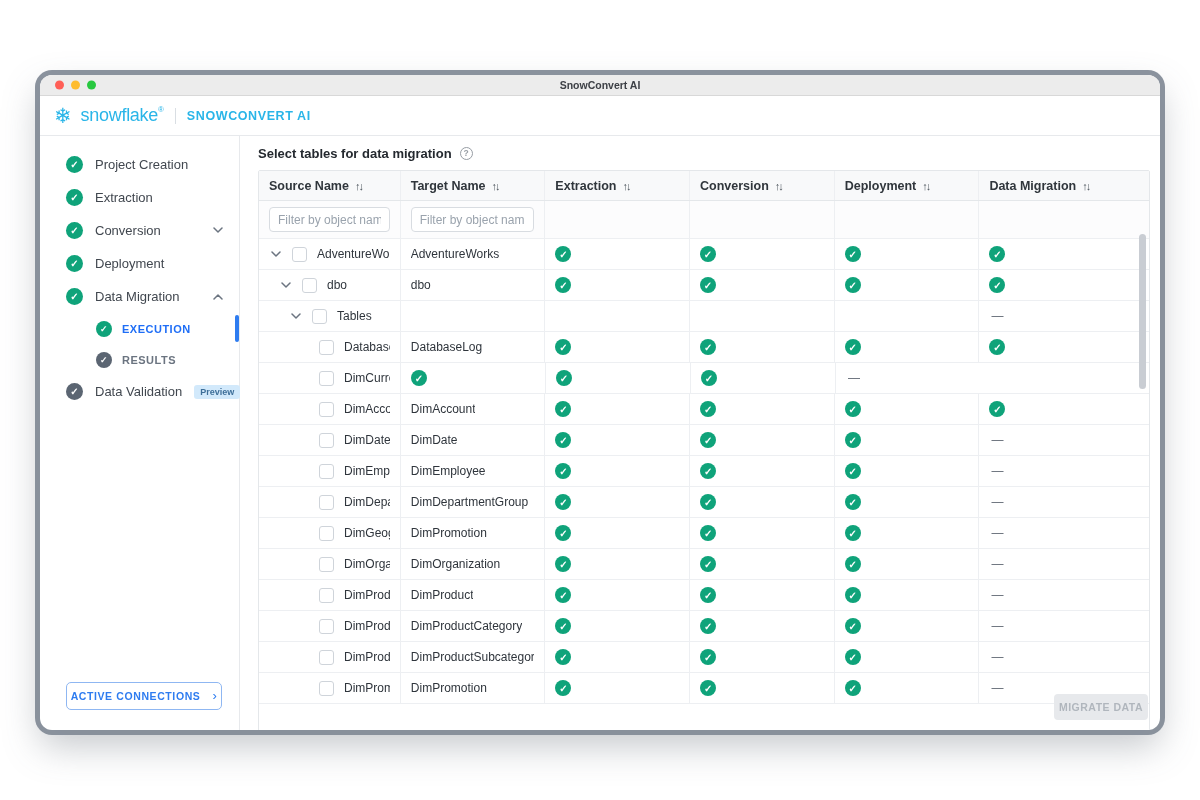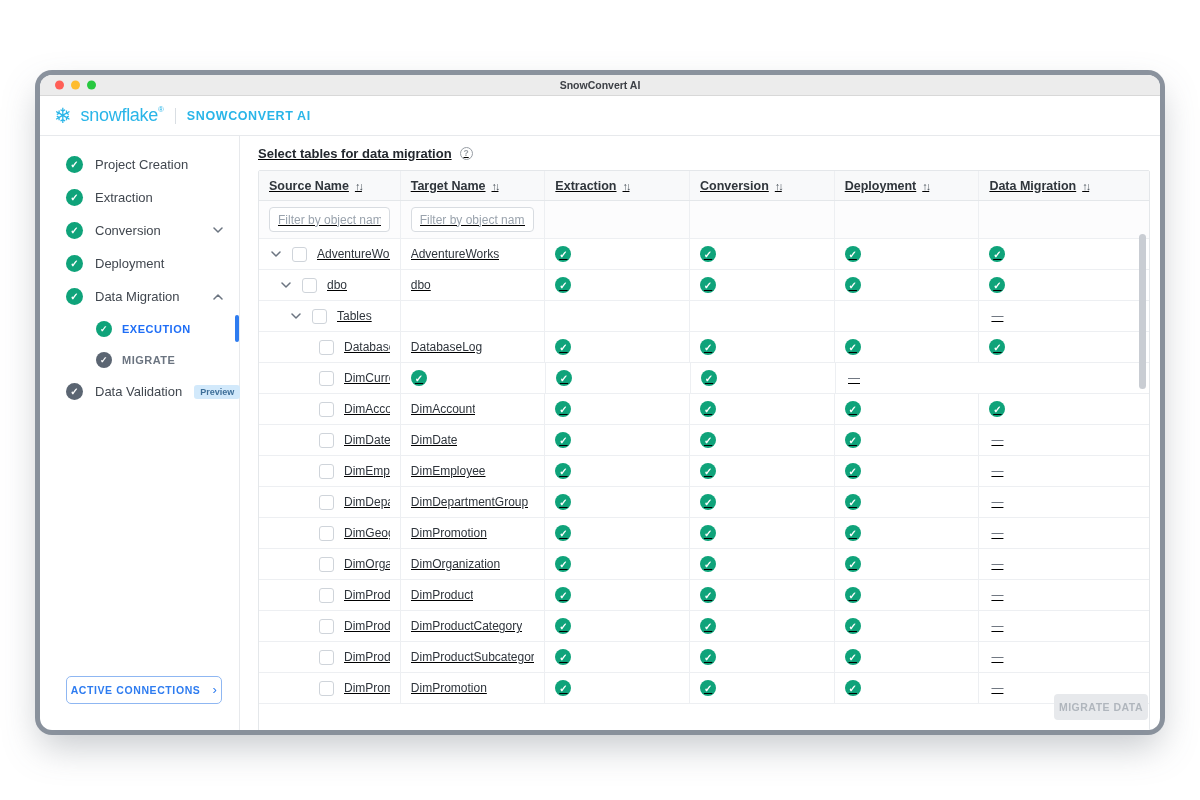--- a/index.html
+++ b/index.html
@@ -45,27 +45,27 @@
   .badge { background:#d2e9fb; color:#3e6f99; font-size:9px; font-weight:700; padding:2px 6px; border-radius:3px; }
   .side-sub { height:31px; display:flex; align-items:center; gap:10px; padding-left:56px;
     font-size:11px; font-weight:700; letter-spacing:0.5px; color:#6b7480; cursor:pointer; position:relative; }
   .side-sub .scheck { width:16px; height:16px; font-size:9px; }
   .side-sub.active { color:#1f6ef6; }
   .side-sub.active::after { content:""; position:absolute; right:0; top:2px; bottom:2px; width:4px;
     background:#2e7cf0; border-radius:2px; }
   .chev svg { display:block; }
 
   .active-conn {
-    position:absolute; left:26px; bottom:26px; width:156px; height:28px; background:#fff;
+    position:absolute; left:26px; bottom:20px; width:156px; height:28px; background:#fff;
     border:1px solid #8fb7f2; border-radius:5px; color:#2e7cf0; font-size:10.5px; font-weight:700;
     letter-spacing:0.6px; display:flex; align-items:center; justify-content:center; gap:12px; cursor:pointer; }
   .active-conn .arrow { font-size:13px; font-weight:400; margin-top:-1px; }
 
   
-  .main { flex:1; position:relative; padding:8px 0 12px 18px; min-width:0;text-decoration:underline; }
+  .main { flex:1; position:relative; padding:8px 0 12px 18px; min-width:0; }
   .page-title-row { display:flex; align-items:center; gap:8px; height:18px; margin-bottom:8px; }
   .page-title { font-size:13px; font-weight:700; color:#24292f; }
   .help-icon { width:13px; height:13px; border:1px solid #979da4; border-radius:50%; color:#979da4;
     font-size:8.5px; display:flex; align-items:center; justify-content:center; font-weight:700; }
 
   
   .tablewrap { width:892px; height:622px; border:1px solid #e4e7ea; border-radius:2px;
     overflow:hidden; position:relative; background:#fff; }
   .trow { display:flex; border-bottom:1px solid #edeff2; background:#fff; }
   .tcell { display:flex; align-items:center; padding:0 10px; border-right:1px solid #edeff2; overflow:hidden; }
@@ -156,21 +156,21 @@
                 </svg>
               </span>
             </span>
           </div>
           <div class="side-sub active">
             <span class="scheck green">✓</span>
             <span>EXECUTION</span>
           </div>
           <div class="side-sub">
             <span class="scheck gray">✓</span>
-            <span>MIGRATE</span>
+            <span>RESULTS</span>
           </div>
           <div class="side-item">
             <span class="scheck gray">✓</span>
             <span class="side-label">Data Validation</span>
             <span class="side-right">
               <span class="badge">Preview</span>
               <span class="chev">
                 <svg width="10" height="7" viewBox="0 0 10 7">
                   <polyline points="1,1 5,5 9,1" fill="none" stroke="#6b7480" stroke-width="1.5" stroke-linecap="round" stroke-linejoin="round"></polyline>
                 </svg>

